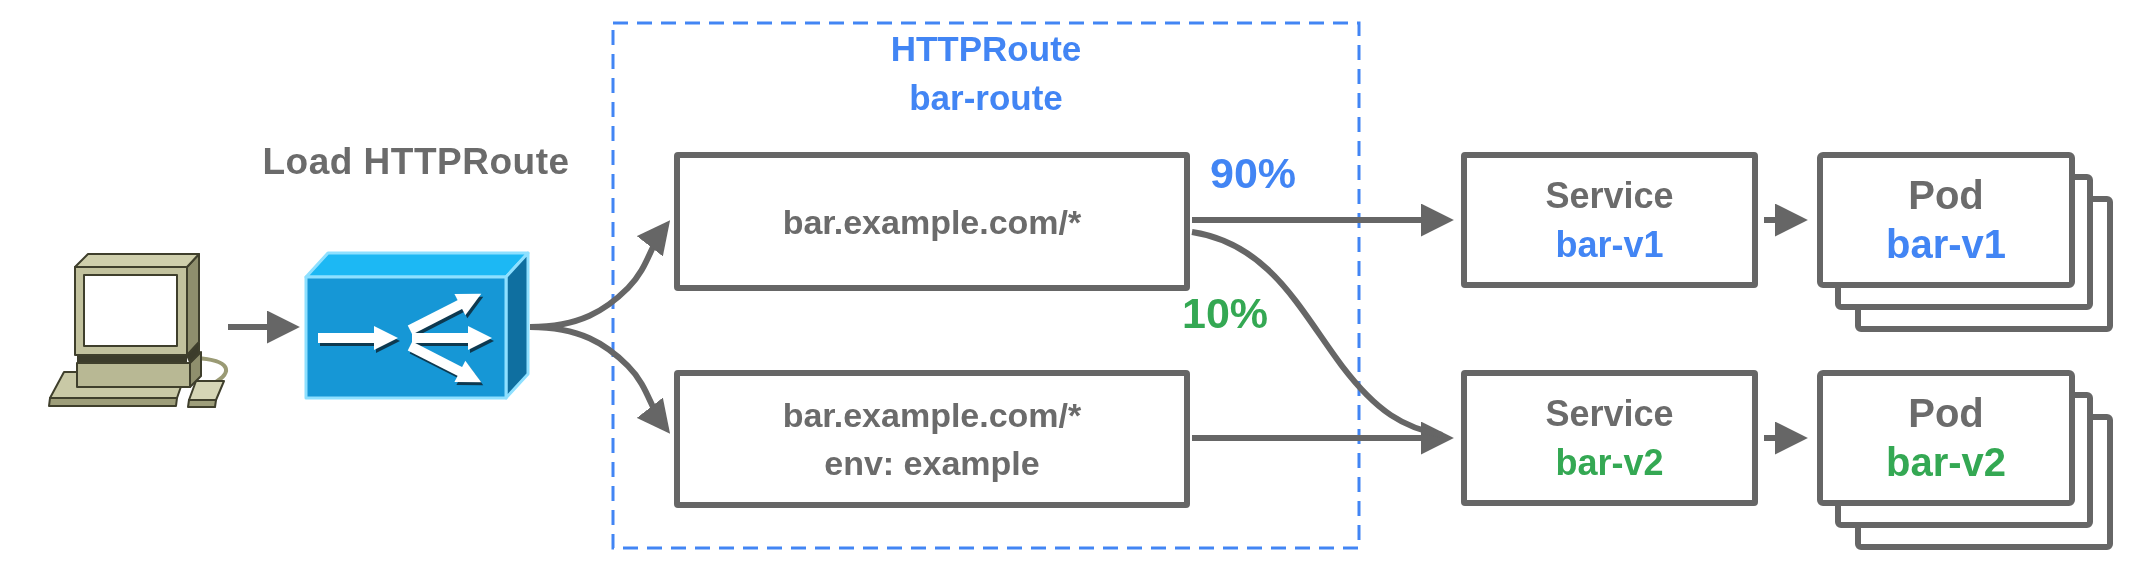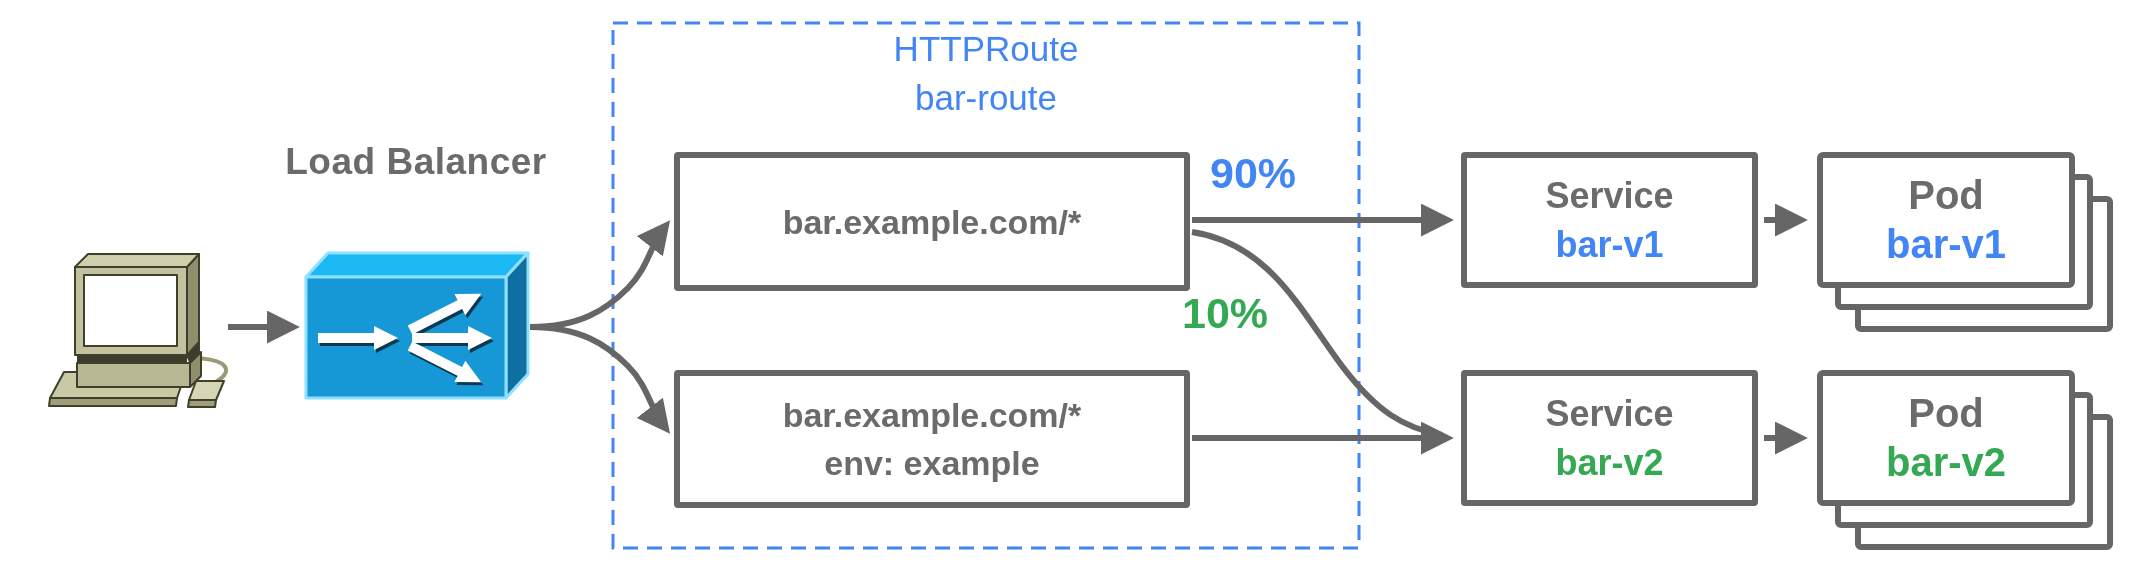--- a/index.html
+++ b/index.html
@@ -8,21 +8,21 @@
     width:2149px;height:573px;
     background:#ffffff;
     font-family:"Liberation Sans","DejaVu Sans",sans-serif;
     overflow:hidden;
   }
   .layer{position:absolute;left:0;top:0;}
   .label{position:absolute;font-weight:bold;color:#6B6B6B;}
   .lb-label{left:233px;top:141px;width:366px;text-align:center;font-size:37px;letter-spacing:.5px;}
   .httproute-label{
     position:absolute;left:613px;top:24px;width:746px;
-    text-align:center;font-weight:normal;font-size:35px;line-height:49px;color:#4285F4;
+    text-align:center;font-weight:bold;font-size:35px;line-height:49px;color:#4285F4;
   }
   .node{
     position:absolute;background:#ffffff;border:6px solid #666666;border-radius:4px;
     box-sizing:border-box;display:flex;flex-direction:column;align-items:center;justify-content:center;
     font-weight:bold;color:#6B6B6B;text-align:center;
   }
   .route-primary{left:674px;top:152px;width:516px;height:139px;font-size:34px;line-height:48px;}
   .route-canary {left:674px;top:370px;width:516px;height:138px;font-size:34px;line-height:48px;}
   .service-v1{left:1461px;top:152px;width:297px;height:136px;font-size:36px;line-height:49px;}
   .service-v2{left:1461px;top:370px;width:297px;height:136px;font-size:36px;line-height:49px;}
@@ -101,21 +101,21 @@
       </g>
       <g fill="#FFFFFF">
         <use href="#warr" transform="translate(318,338)"></use>
         <use href="#warr" transform="translate(412,338)"></use>
         <use href="#warr" transform="translate(410,330) rotate(-27)"></use>
         <use href="#warr" transform="translate(410,346) rotate(27)"></use>
       </g>
     </g>
   </svg>
 
-  <div class="label lb-label">Load Balancer</div>
+  <div class="label lb-label">Load HTTPRoute</div>
 
   <div class="httproute-label">
     <div>HTTPRoute</div>
     <div>bar-route</div>
   </div>
 
   <div class="node route-primary">
     <div>bar.example.com/*</div>
   </div>
 

